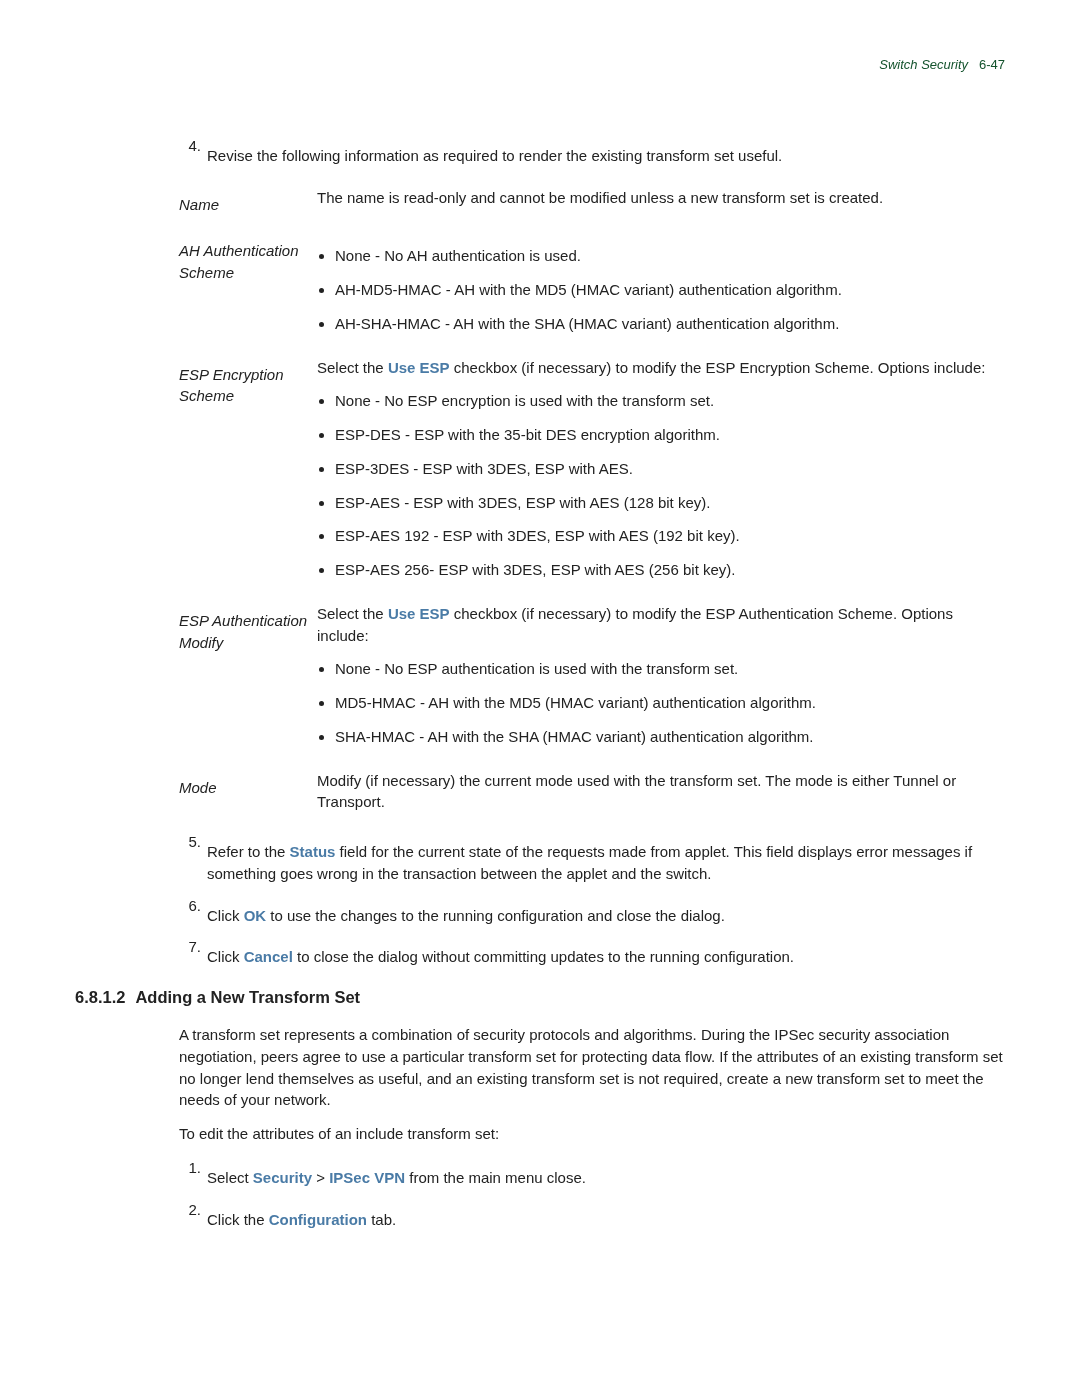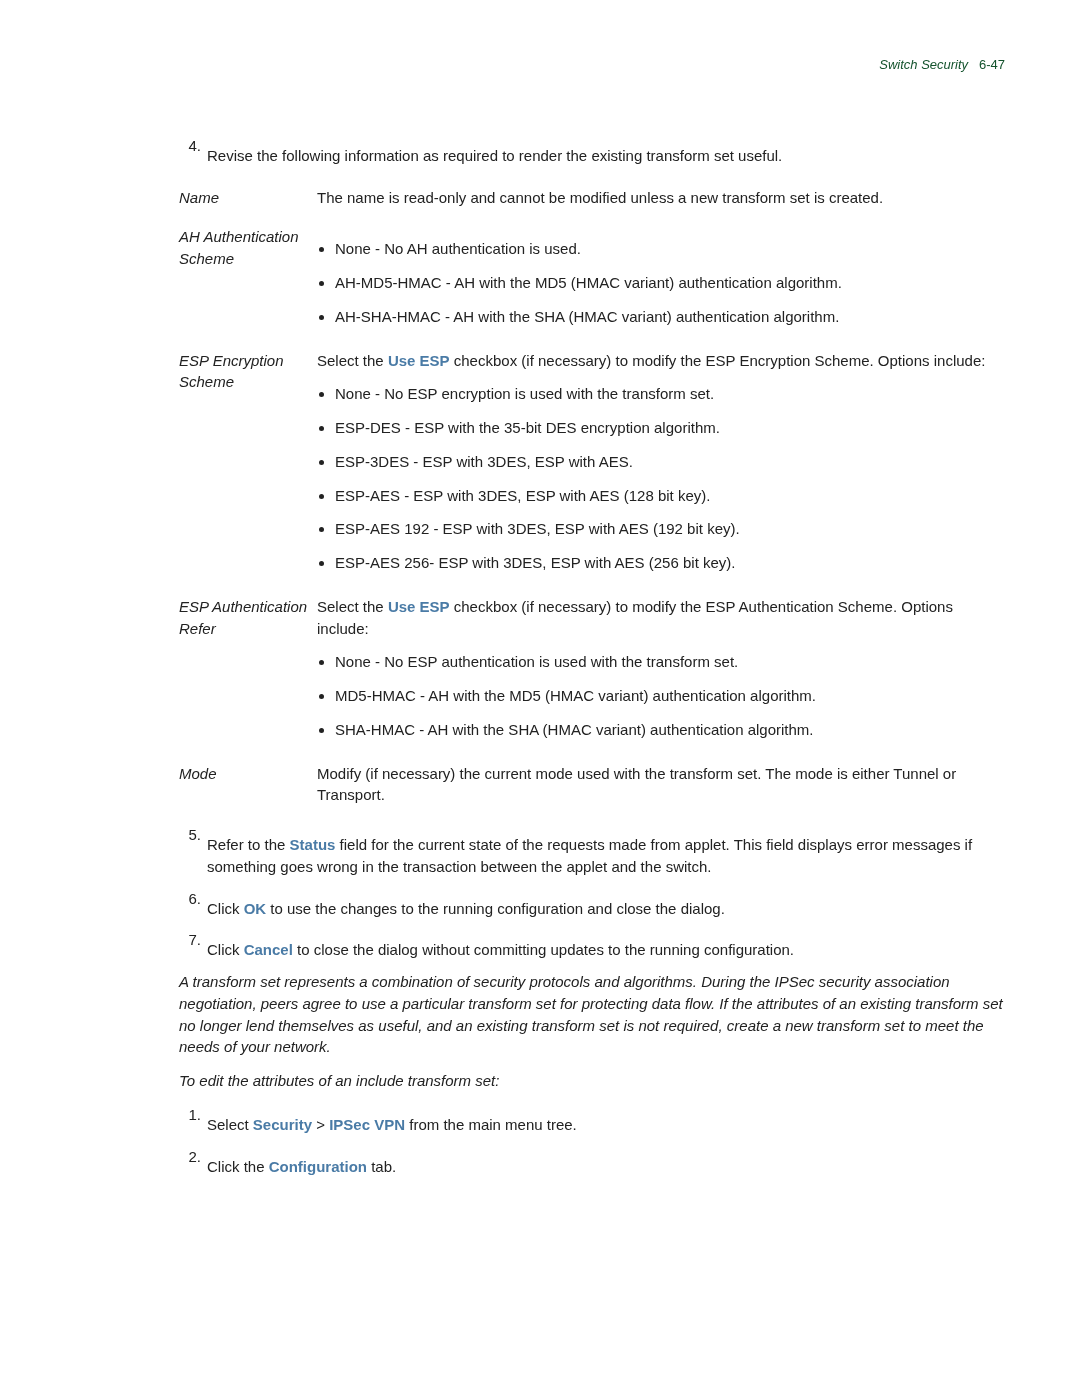--- a/index.html
+++ b/index.html
@@ -28,20 +28,21 @@
     margin-bottom: 16px;
   }
   .def-row {
     display: flex;
     margin-bottom: 18px;
   }
   .def-term {
     flex: 0 0 138px;
     font-style: italic;
     padding-right: 8px;
+    margin-top: 7px;
   }
   .def-desc {
     flex: 1;
   }
   .def-desc p { margin-bottom: 4px; }
   .def-desc ul {
     list-style: disc;
     padding-left: 18px;
     margin-top: 2px;
   }
@@ -72,21 +73,20 @@
     margin-bottom: 14px;
     font-size: 16.5px;
     font-weight: bold;
     color: #222;
   }
   .section-heading .num {
     margin-right: 6px;
   }
   .para {
     margin-bottom: 12px;
-    font-style: italic;
   }
 </style>
 </head>
 <body>
 
 <div class="header">
   <span class="italic">Switch Security</span>
   &nbsp;&nbsp;<span>6-47</span>
 </div>
 
@@ -130,21 +130,21 @@
           <li>ESP-DES - ESP with the 35-bit DES encryption algorithm.</li>
           <li>ESP-3DES - ESP with 3DES, ESP with AES.</li>
           <li>ESP-AES - ESP with 3DES, ESP with AES (128 bit key).</li>
           <li>ESP-AES 192 - ESP with 3DES, ESP with AES (192 bit key).</li>
           <li>ESP-AES 256- ESP with 3DES, ESP with AES (256 bit key).</li>
         </ul>
       </div>
     </div>
 
     <div class="def-row">
-      <div class="def-term">ESP Authentication Refer</div>
+      <div class="def-term">ESP Authentication Modify</div>
       <div class="def-desc">
         <p>
           <span>Select the </span><span class="bold-link">Use ESP</span><span> checkbox (if necessary) to modify the ESP Authentication Scheme. Options include:</span>
         </p>
         <ul>
           <li>None - No ESP authentication is used with the transform set.</li>
           <li>MD5-HMAC - AH with the MD5 (HMAC variant) authentication algorithm.</li>
           <li>SHA-HMAC - AH with the SHA (HMAC variant) authentication algorithm.</li>
         </ul>
       </div>
@@ -173,29 +173,33 @@
       </span>
     </li>
     <li>
       <span class="num">7.</span>
       <span class="body">
         <span>Click </span><span class="bold-link">Cancel</span><span> to close the dialog without committing updates to the running configuration.</span>
       </span>
     </li>
   </ol>
 
+  <h3 class="section-heading">
+    <span class="num">6.8.1.2</span>
+    <span>Adding a New Transform Set</span>
+  </h3>
 
   <p class="para">A transform set represents a combination of security protocols and algorithms. During the IPSec security association negotiation, peers agree to use a particular transform set for protecting data flow. If the attributes of an existing transform set no longer lend themselves as useful, and an existing transform set is not required, create a new transform set to meet the needs of your network.</p>
   <p class="para">To edit the attributes of an include transform set:</p>
 
   <ol class="steps-list">
     <li>
       <span class="num">1.</span>
       <span class="body">
-        <span>Select </span><span class="bold-link">Security</span><span> &gt; </span><span class="bold-link">IPSec VPN</span><span> from the main menu tree.</span>
+        <span>Select </span><span class="bold-link">Security</span><span> &gt; </span><span class="bold-link">IPSec VPN</span><span> from the main menu close.</span>
       </span>
     </li>
     <li>
       <span class="num">2.</span>
       <span class="body">
         <span>Click the </span><span class="bold-link">Configuration</span><span> tab.</span>
       </span>
     </li>
   </ol>
 

